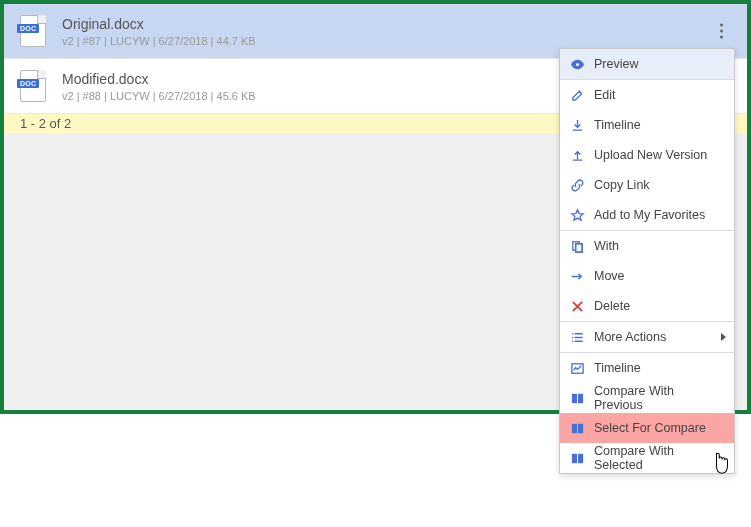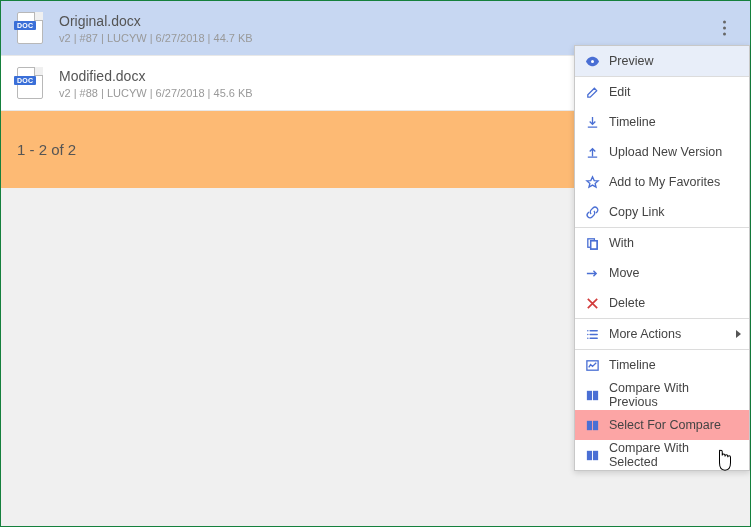--- a/index.html
+++ b/index.html
@@ -1,31 +1,31 @@
 <!DOCTYPE html>
 <html><head>
   <meta charset="utf-8">
   <style>
     * { box-sizing: border-box; margin: 0; padding: 0; }
     body { font-family: Arial, Helvetica, sans-serif; background: #fff; width: 751px; height: 527px; overflow: hidden; position: relative; }
-    .container { width: 751px; height: 527px; border: 1px solid #15803d; background: #f0f0f0; position: relative; }
+    .container { width: 751px; height: 414px; border: 4px solid #15803d; background: #f0f0f0; position: relative; }
     .file-list { background: #fff; }
     .file-row { display: flex; align-items: center; height: 55px; padding: 8px 16px; border-bottom: 1px solid #e8e8e8; position: relative; }
     .file-row.selected { background: #c7d7f2; }
     .doc-icon-wrap { width: 26px; height: 32px; margin-right: 16px; position: relative; }
     .doc-icon { width: 26px; height: 32px; background: #fff; border: 1px solid #b8b8b8; border-radius: 2px; position: relative; }
     .doc-icon::before { content:''; position:absolute; top:-1px; right:-1px; width:8px; height:8px; background:#f0f0f0; border-left:1px solid #b8b8b8; border-bottom:1px solid #b8b8b8; }
     .doc-badge { position:absolute; left:-3px; top:9px; background:#3a6fd8; color:#fff; font-size:7px; font-weight:bold; padding:1px 3px; border-radius:1px; letter-spacing:0.3px; }
     .file-meta { display:flex; flex-direction:column; gap:3px; }
     .file-name { font-size:14px; color:#555; }
     .file-sub { font-size:11px; color:#999; }
     .kebab { position:absolute; right:18px; top:50%; transform:translateY(-50%); color:#666; font-size:17px; line-height:4px; display:flex; flex-direction:column; gap:3px; cursor:pointer; padding:6px; }
     .kebab span{ width:3px; height:3px; background:#666; border-radius:50%; display:block;}
-    .pagination { padding: 30px 16px; font-size: 15px; color:#555; background:#fdba74; }
-    .menu { position:absolute; top:44px; right:0; width:176px; background:#fff; border:1px solid #c8c8c8; box-shadow:0 2px 6px rgba(0,0,0,0.15); z-index:10; }
+    .pagination { padding: 2px 16px; font-size: 13px; color:#555; background:#fef9c3; }
+    .menu { position:absolute; top:44px; right:12px; width:176px; background:#fff; border:1px solid #c8c8c8; box-shadow:0 2px 6px rgba(0,0,0,0.15); z-index:10; }
     .menu-item { display:flex; align-items:center; gap:9px; height:30px; padding:0 10px; font-size:12.5px; color:#444; cursor:pointer; position:relative; }
     .menu-item.highlight { background:#e8eef9; }
     .menu-item.hovered { background:#fca5a5; }
     .menu-sep { height:1px; background:#dcdcdc; margin:0; }
     .mi-icon { width:15px; height:15px; display:flex; align-items:center; justify-content:center; flex:0 0 15px; color:#4a6fd4; }
     .mi-icon svg { width:15px; height:15px; stroke:#4a6fd4; fill:none; stroke-width:1.4; }
     .mi-icon.del svg { stroke:#d23c3c; }
     .mi-icon.share svg { fill:#4a6fd4; stroke:none;}
     .mi-icon.compare svg { fill:#4a6fd4; stroke:none;}
     .submenu-arrow { position:absolute; right:8px; top:50%; transform:translateY(-50%); width:0; height:0; border-left:5px solid #555; border-top:4px solid transparent; border-bottom:4px solid transparent; }
@@ -105,33 +105,33 @@
           <svg viewBox="0 0 16 16">
             <path d="M8 12 L8 4 M5 7 L8 4 L11 7 M3 13 L13 13"></path>
           </svg>
         </span>
       <span>Upload New Version</span>
     </div>
 
     <div class="menu-item">
       <span class="mi-icon">
           <svg viewBox="0 0 16 16">
+            <path d="M6.5 9.5 A3 3 0 0 1 6.5 5.2 L8.5 3.2 A3 3 0 0 1 12.8 7.5 L11.8 8.5 M9.5 6.5 A3 3 0 0 1 9.5 10.8 L7.5 12.8 A3 3 0 0 1 3.2 8.5 L4.2 7.5"></path>
+          </svg>
+        </span>
+      <span>Copy Link</span>
+    </div>
+
+    <div class="menu-item">
+      <span class="mi-icon">
+          <svg viewBox="0 0 16 16">
             <path d="M8 2 L9.8 6 L14 6.3 L10.8 9 L11.8 13 L8 10.8 L4.2 13 L5.2 9 L2 6.3 L6.2 6 Z"></path>
           </svg>
         </span>
       <span>Add to My Favorites</span>
-    </div>
-
-    <div class="menu-item">
-      <span class="mi-icon">
-          <svg viewBox="0 0 16 16">
-            <path d="M6.5 9.5 A3 3 0 0 1 6.5 5.2 L8.5 3.2 A3 3 0 0 1 12.8 7.5 L11.8 8.5 M9.5 6.5 A3 3 0 0 1 9.5 10.8 L7.5 12.8 A3 3 0 0 1 3.2 8.5 L4.2 7.5"></path>
-          </svg>
-        </span>
-      <span>Copy Link</span>
     </div>
 
     <div class="menu-sep"></div>
 
     <div class="menu-item">
       <span class="mi-icon">
           <svg viewBox="0 0 16 16">
             <rect x="3" y="3" width="7" height="9"></rect>
             <rect x="6" y="5" width="7" height="9" fill="#fff"></rect>
             <rect x="6" y="5" width="7" height="9"></rect>

